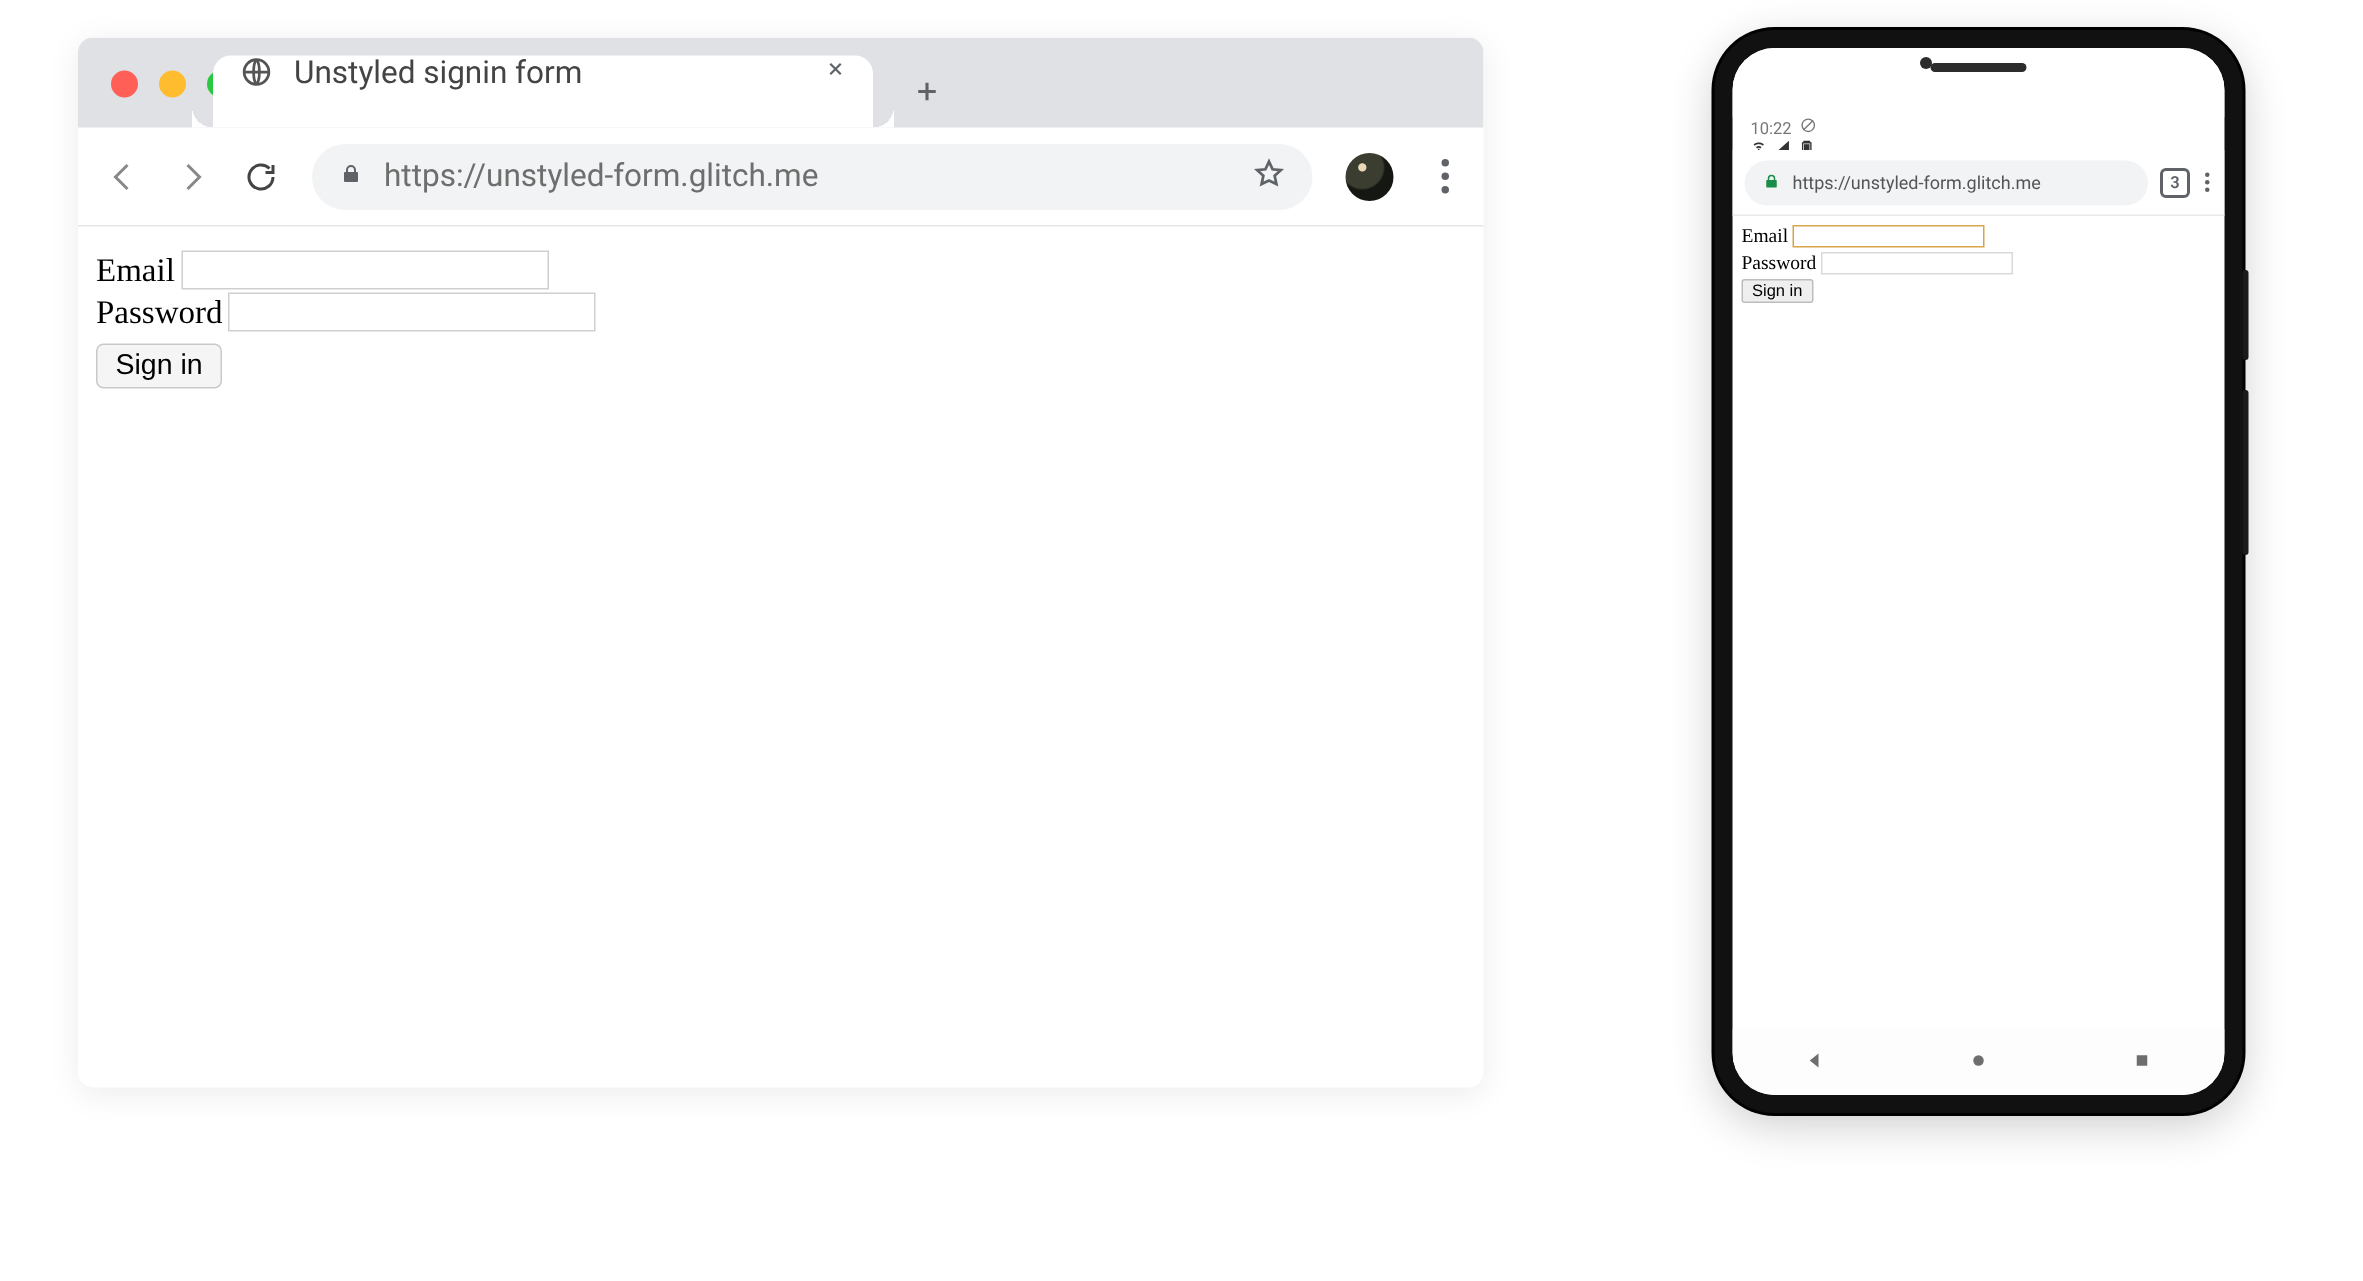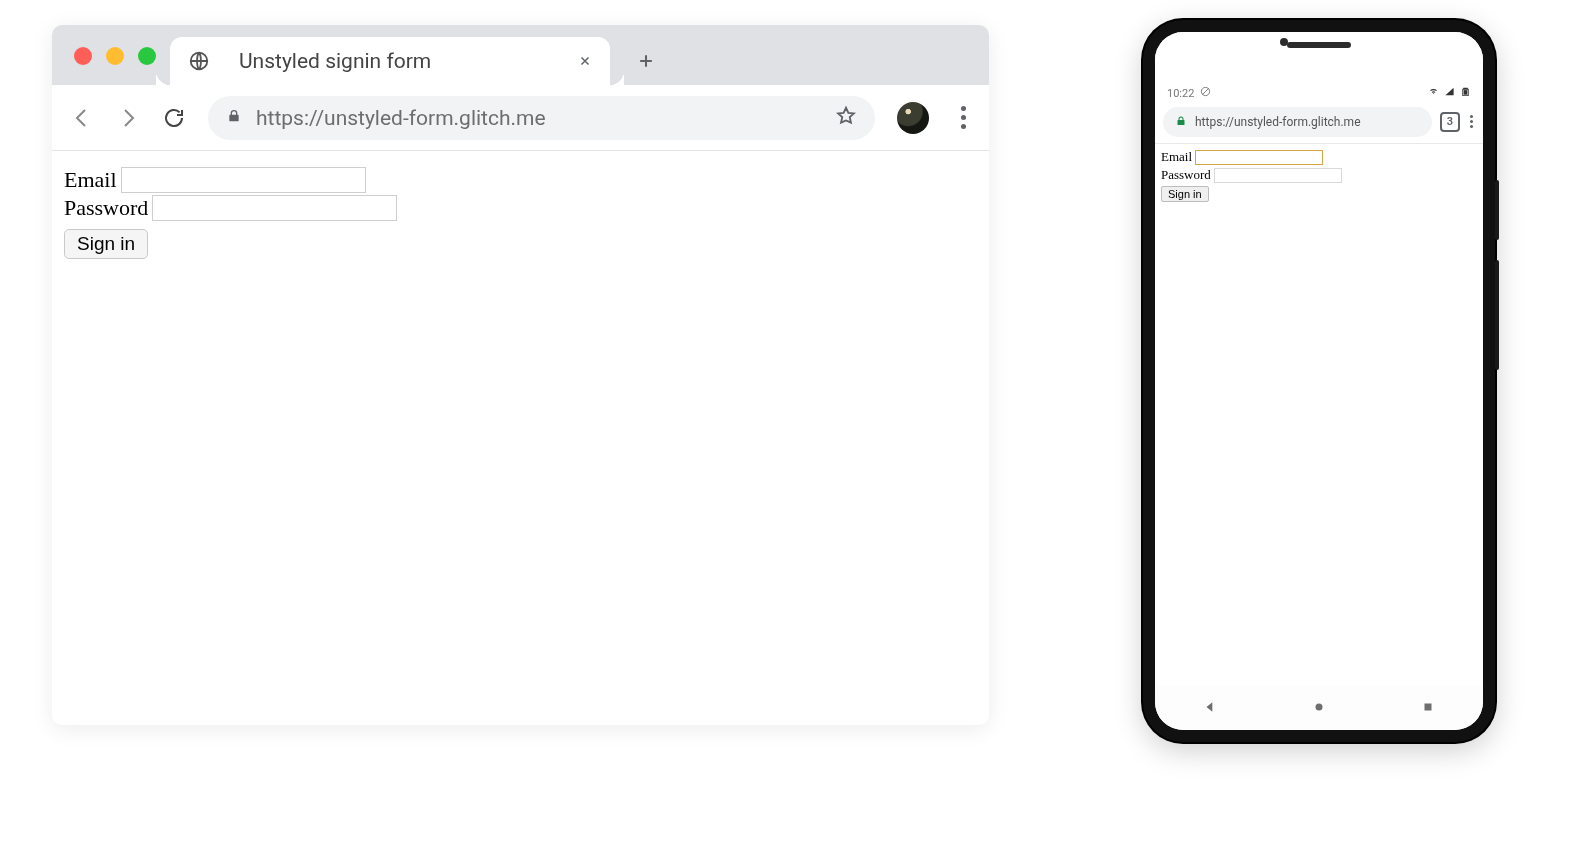--- a/index.html
+++ b/index.html
@@ -32,29 +32,29 @@
     .traffic-lights {
       position: absolute;
       left: 22px; top: 22px;
       display: flex; gap: 14px;
     }
     .tl { width: 18px; height: 18px; border-radius: 50%; }
     .tl.red { background: #ff5f57; }
     .tl.yellow { background: #febc2e; }
     .tl.green { background: #28c840; }
     .tab {
-      margin-left: 100px;
+      margin-left: 72px;
       height: 48px;
       background: #fff;
       border-top-left-radius: 12px;
       border-top-right-radius: 12px;
       display: flex;
-      align-items: center;
+      align-items: flex-start;
       padding: 0 16px 0 18px;
-      gap: 29px;
+      gap: 14px;
       min-width: 440px;
       position: relative;
     }
     .tab::before, .tab::after {
       content: "";
       position: absolute;
       bottom: 0;
       width: 14px; height: 14px;
       background: radial-gradient(circle at 0 0, rgba(0,0,0,0) 14px, #fff 14px);
     }
@@ -164,23 +164,23 @@
     .phone-speaker {
       position: absolute; top: 10px; left: 50%; transform: translateX(-50%);
       width: 64px; height: 6px; border-radius: 3px; background: #2c2c2c;
     }
     .phone-cam {
       position: absolute; top: 6px; left: 38%;
       width: 8px; height:8px; border-radius:50%; background:#2c2c2c;
     }
     .phone-status {
       height: 22px;
-      display: flex; align-items: flex-end; justify-content: space-between;
+      display: flex; align-items: flex-start; justify-content: space-between;
       padding: 0 12px;
-      font-size: 11px; color: #777;
+      font-size: 11px; color: #777; flex-direction: column;
     }
     .phone-status-left { display:flex; align-items:center; gap:6px; }
     .phone-status-right { display:flex; align-items:center; gap:5px; color:#333; }
     .phone-status-right svg { width: 11px; height: 11px; }
     .phone-urlbar {
       height: 44px;
       background: #fff;
       border-bottom: 1px solid #e9e9e9;
       display:flex; align-items:center; gap:8px;
       padding: 0 8px;

